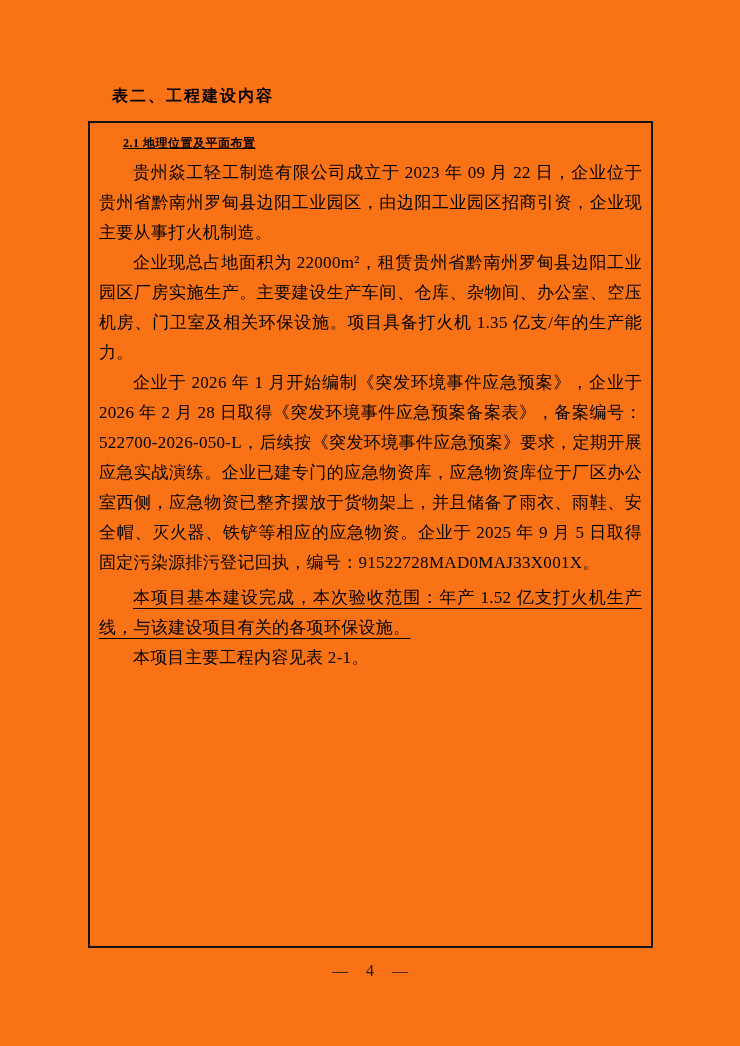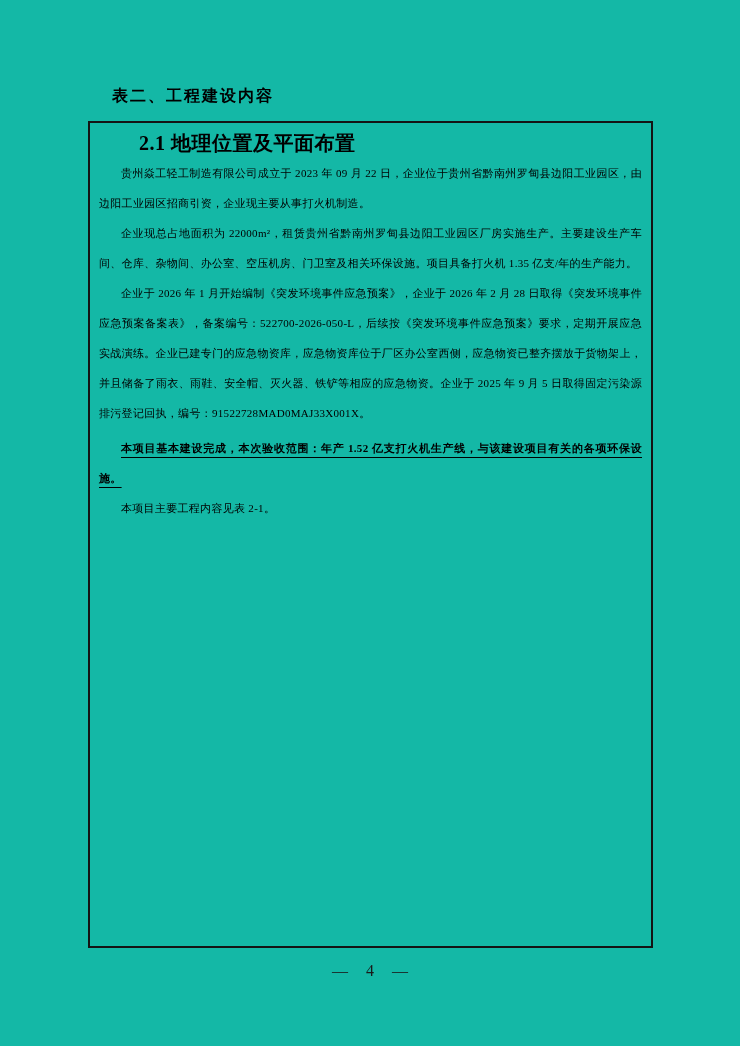--- a/index.html
+++ b/index.html
@@ -1,20 +1,20 @@
 <!DOCTYPE html>
 <html><head>
 <meta charset="utf-8">
 <style>
   html, body { margin: 0; padding: 0; background: #ffffff; }
   .page {
     position: relative;
     width: 740px;
     height: 1046px;
-    background: #14b8a6;
+    background: #f97316;
     color: #000000;
     font-family: "Liberation Serif", "DejaVu Serif", serif;
     overflow: hidden;
   }
   .doc-title {
     position: absolute;
     left: 112px;
     top: 86px;
     font-size: 16px;
     font-weight: bold;
@@ -24,37 +24,38 @@
     position: absolute;
     left: 88px;
     top: 121px;
     width: 565px;
     height: 827px;
     border: 2px solid #141414;
     box-sizing: border-box;
     padding: 5px 9px 0 9px;
   }
   .sec-heading {
-    font-size: 20px;
+    font-size: 12px;
     font-weight: bold;
     line-height: 30px;
     text-indent: 2em;
     letter-spacing: 0.5px;
+    text-decoration: underline;
   }
   .para {
     margin: 0;
-    font-size: 11px;
+    font-size: 17px;
     line-height: 30px;
     text-indent: 2em;
     text-align: justify;
     letter-spacing: 0.3px;
   }
   .para.highlight {
     margin-top: 5px;
-    font-weight: bold;
+    font-weight: normal;
     text-decoration: underline;
     text-underline-offset: 5px;
   }
   .page-number {
     position: absolute;
     top: 962px;
     left: 0;
     width: 100%;
     text-align: center;
     font-size: 16px;

